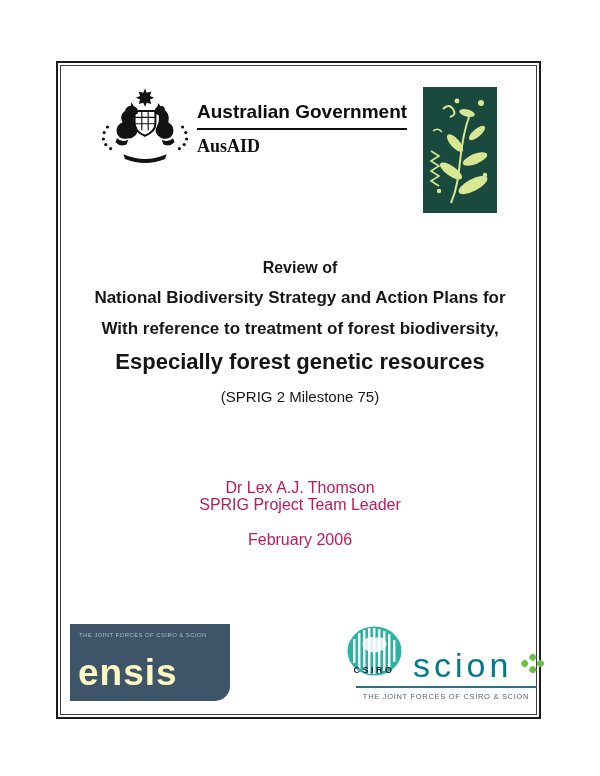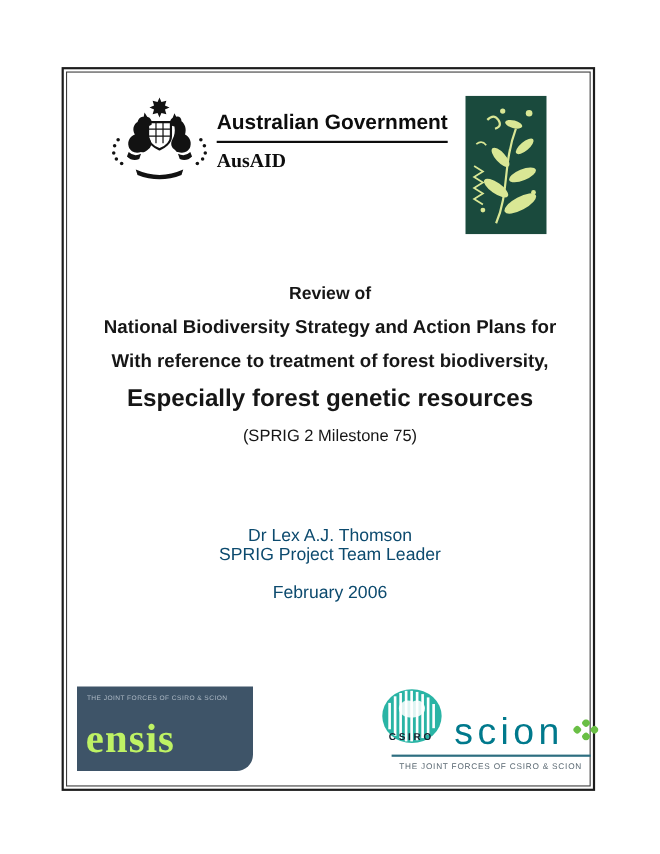--- a/index.html
+++ b/index.html
@@ -31,35 +31,35 @@
 
   
   .title-block { position:absolute; left:60px; top:258px; width:480px; text-align:center; color:#161616; }
   .t-review   { font-size:16px; font-weight:bold; line-height:20px; margin-bottom:9px; }
   .t-main     { font-size:17px; font-weight:bold; line-height:21px; }
   .t-sub1     { font-size:17px; font-weight:bold; line-height:21px; margin-top:10px; }
   .t-sub2     { font-size:22px; font-weight:bold; line-height:21px; margin-top:12px; }
   .t-milestone{ font-size:15px; font-weight:normal; line-height:18px; margin-top:16px; }
 
   
-  .author-block { position:absolute; left:0; top:479px; width:600px; text-align:center; font-size:16px; line-height:17px; color:#0c4a6e; }
+  .author-block { position:absolute; left:0; top:479px; width:600px; text-align:center; font-size:16px; line-height:17px; color:#be185d; }
   .date-line { margin-top:18px; }
 
   
   .ensis-box {
     position:absolute; left:70px; top:624px; width:160px; height:77px;
     background:#3e5468; border-radius:0 0 15px 0;
   }
   .ensis-tagline {
     position:absolute; left:9px; top:8px; font-size:6px; letter-spacing:0.4px;
     color:#aebac6; white-space:nowrap;
   }
   .ensis-brand {
     position:absolute; left:8px; top:29px; font-size:37px; line-height:40px;
-    font-weight:bold; color:#bef264; letter-spacing:1px;font-family:Liberation Serif, serif;
+    font-weight:bold; color:#fef9c3; letter-spacing:1px;
   }
 
   
   .csiro-mark { position:absolute; left:346px; top:626px; width:57px; height:50px; }
   .csiro-label {
     position:absolute; left:344px; top:665px; width:60px; text-align:center;
     font-size:9px; font-weight:bold; letter-spacing:2.5px; color:#16212f;
   }
   .scion-brand {
     position:absolute; left:413px; top:648px; font-size:34px; line-height:34px;

